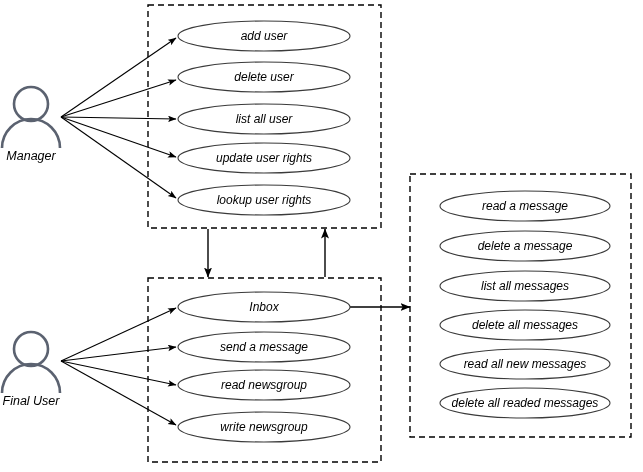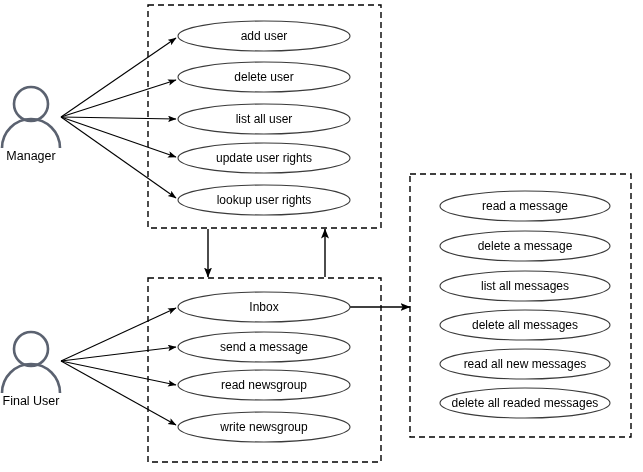--- a/index.html
+++ b/index.html
@@ -9,20 +9,21 @@
   }
   body {
     font-family: "Liberation Sans", sans-serif;
   }
   #diagram-canvas {
     position: relative;
     width: 643px;
     height: 472px;
     background: #ffffff;
     overflow: hidden;
+    font-style: italic;
   }
   #diagram-svg {
     position: absolute;
     top: 0;
     left: 0;
     width: 643px;
     height: 472px;
   }
   .group-box {
     fill: none;

